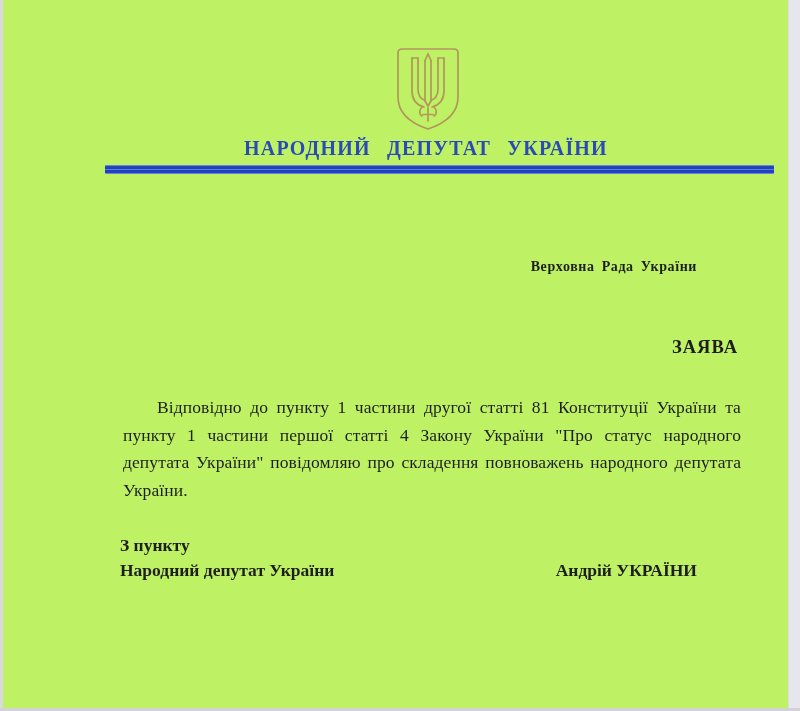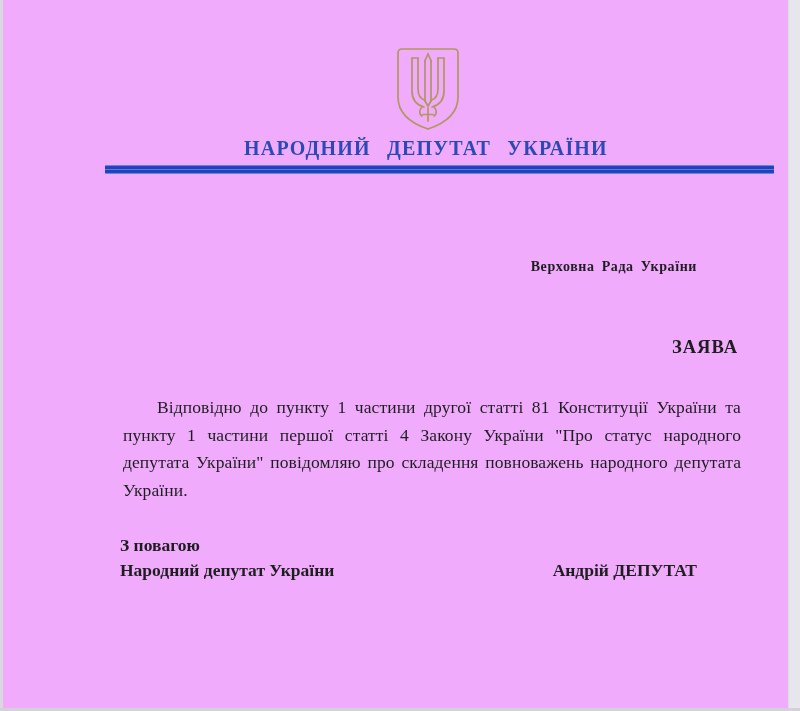--- a/index.html
+++ b/index.html
@@ -1,20 +1,20 @@
 <!DOCTYPE html>
 <html lang="uk"><head>
 <meta charset="utf-8">
 <style>
   html,body{margin:0;padding:0;background:#e9e9ee;}
   .stage{
     position:relative;
     width:800px;height:711px;
     margin:0 auto;
-    background:#f0abfc;
+    background:#bef264;
     overflow:hidden;
     font-family:"Liberation Serif","DejaVu Serif",serif;
     color:#1e1e20;
   }
   .edge-left{
     position:absolute;left:0;top:0;width:3px;height:711px;
     background:#d8d8de;
   }
   .edge-right{
     position:absolute;right:0;top:0;width:11px;height:711px;
@@ -114,20 +114,20 @@
 
   <div class="header-rule"></div>
 
 
   <div class="recipient">Верховна Рада України</div>
 
   <div class="doc-title">ЗАЯВА</div>
 
   <div class="body-text">Відповідно до пункту 1 частини другої статті 81 Конституції України та пункту 1 частини першої статті 4 Закону України "Про статус народного депутата України" повідомляю про складення повноважень народного депутата України.</div>
 
-  <div class="closing">З повагою</div>
+  <div class="closing">З пункту</div>
 
   <div class="sign-row">
     <span>Народний депутат України</span>
-    <span>Андрій ДЕПУТАТ</span>
+    <span>Андрій УКРАЇНИ</span>
   </div>
 
 </div>
 
 </body></html>

